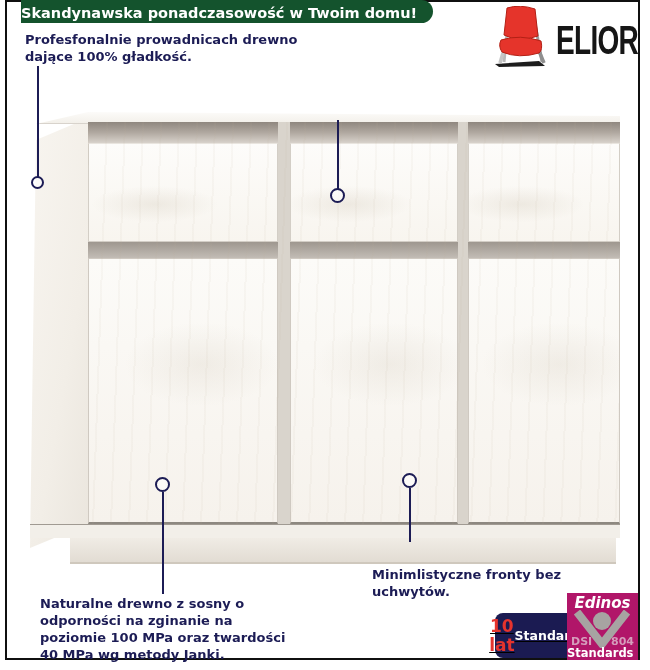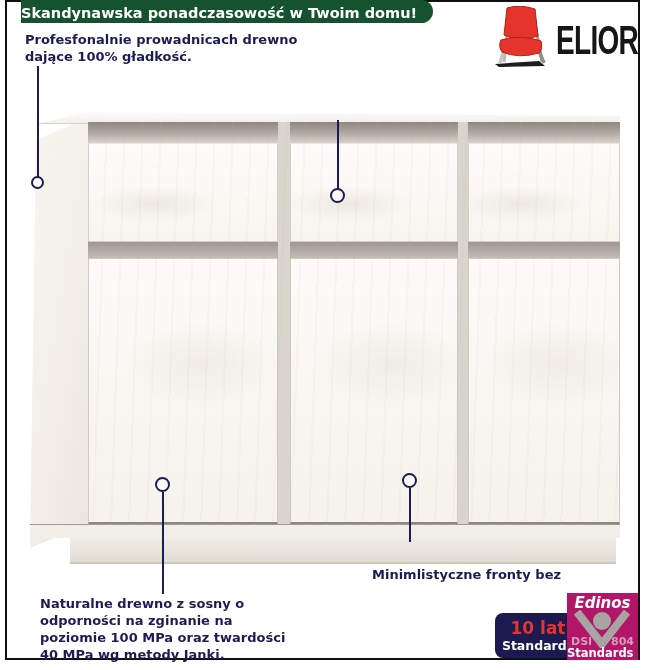--- a/index.html
+++ b/index.html
@@ -56,22 +56,22 @@
   .cl{width:0;border-left:2px solid #1c1c55;z-index:4;}
   .cc{border:2.5px solid #1c1c55;border-radius:50%;background:rgba(255,255,255,0.6);z-index:4;}
 
   
   .note{z-index:5;color:#1c1c55;font-weight:bold;font-size:13px;line-height:17px;white-space:nowrap;}
   .note span{position:static;display:block;}
   #note2{line-height:19px;}
 
   
   .badge-warranty{left:495px;top:613px;width:86px;height:45px;background:#1b1b52;
-    border-radius:8px;z-index:6;display:flex;flex-direction:column;align-items:center;
-    justify-content:center;}
+    border-radius:8px;z-index:6;display:flex;flex-direction:row;align-items:center;
+    justify-content:center;text-decoration:underline;}
   .badge-warranty span{position:static;display:block;text-align:center;}
   .w1{color:#e5332d;font-weight:bold;font-size:17px;line-height:19px;}
   .w2{color:#ffffff;font-weight:bold;font-size:12.5px;line-height:15px;}
   .badge-edinos{left:567px;top:593px;width:71px;height:67px;background:#b11669;z-index:6;}
   .e-brand{left:0;top:1px;width:100%;text-align:center;color:#ffffff;font-weight:bold;
     font-style:italic;font-size:15px;}
   .vmark{left:6px;top:17px;width:58px;height:38px;}
   .e-dsi{left:4px;bottom:12px;color:#d59dbb;font-weight:bold;font-size:11px;text-align:right;}
   .e-804{right:4px;bottom:12px;color:#d59dbb;font-weight:bold;font-size:11px;}
   .e-std{left:0;bottom:0;width:100%;color:#ffffff;font-weight:bold;font-size:11.5px;}
@@ -136,20 +136,21 @@
 
   <div class="cl" style="left:162px;top:492px;height:102px"></div>
   <div class="cc" style="left:155px;top:477px;width:15px;height:15px"></div>
 
   <div class="note" id="note1" style="left:25px;top:31px">
     <span>Profesfonalnie prowadnicach drewno</span>
     <span>dające 100% gładkość.</span>
   </div>
   <div class="note" id="note3" style="left:372px;top:566px">
     <span>Minimlistyczne fronty bez</span>
+    <span>uchwytów.</span>
   </div>
   <div class="note" id="note4" style="left:40px;top:595px">
     <span>Naturalne drewno z sosny o</span>
     <span>odporności na zginanie na</span>
     <span>poziomie 100 MPa oraz twardości</span>
     <span>40 MPa wg metody Janki.</span>
   </div>
 
   <div class="badge-warranty">
     <span class="w1">10 lat</span>

